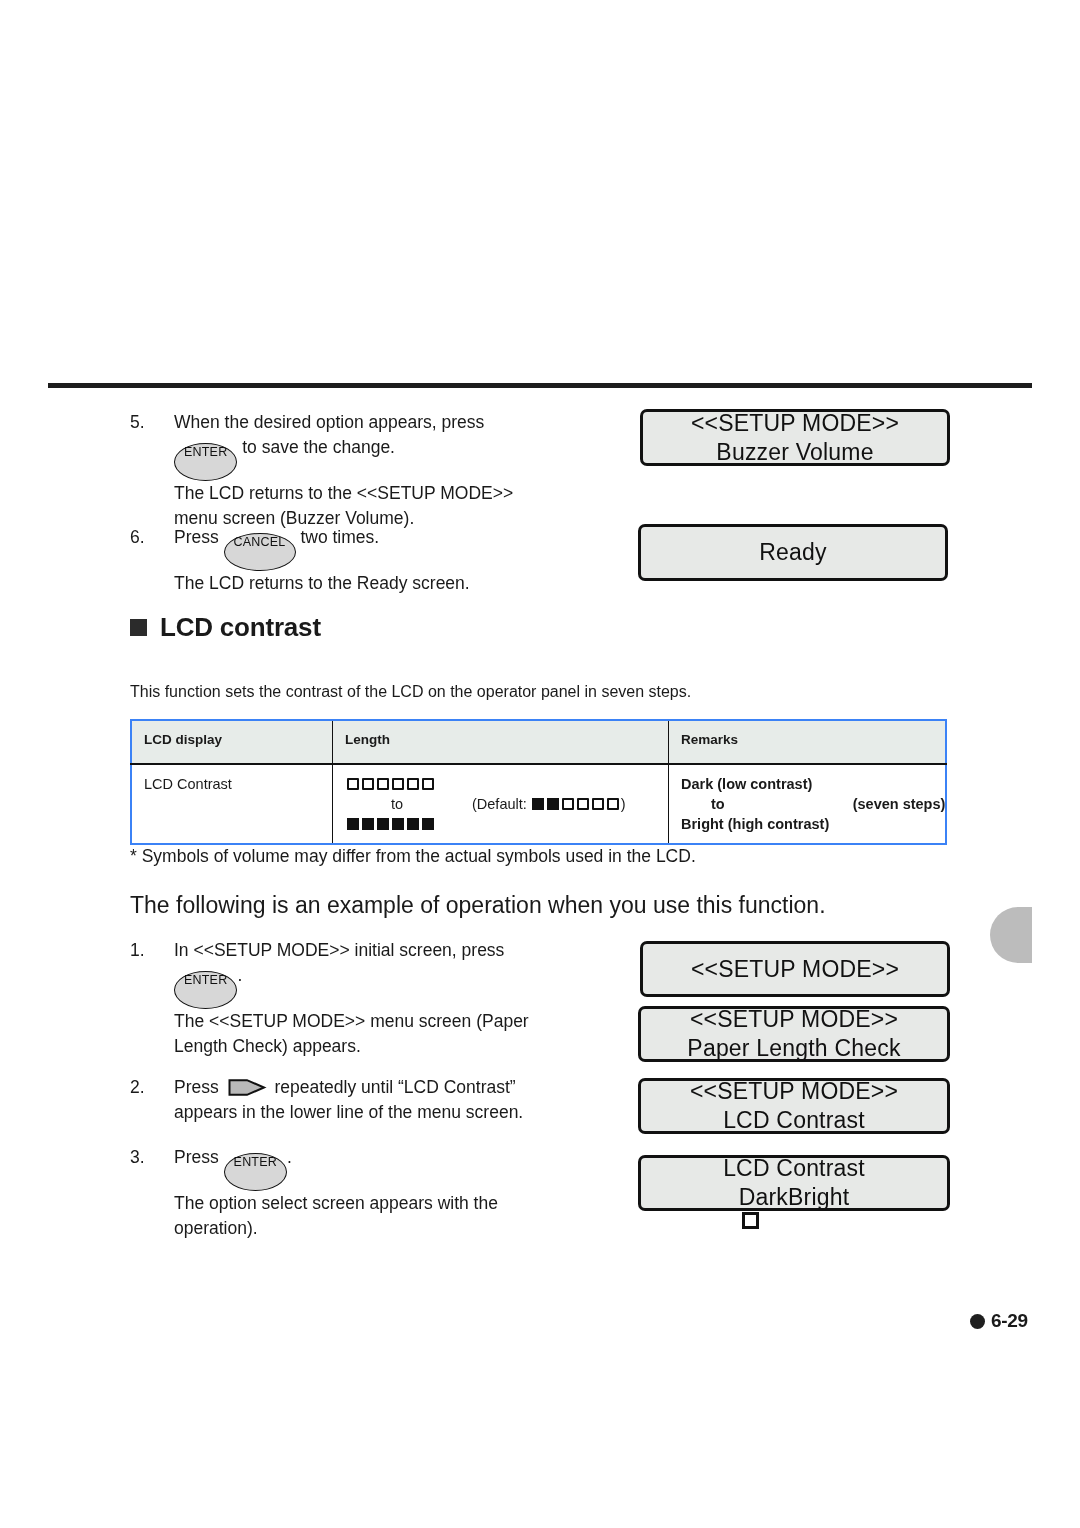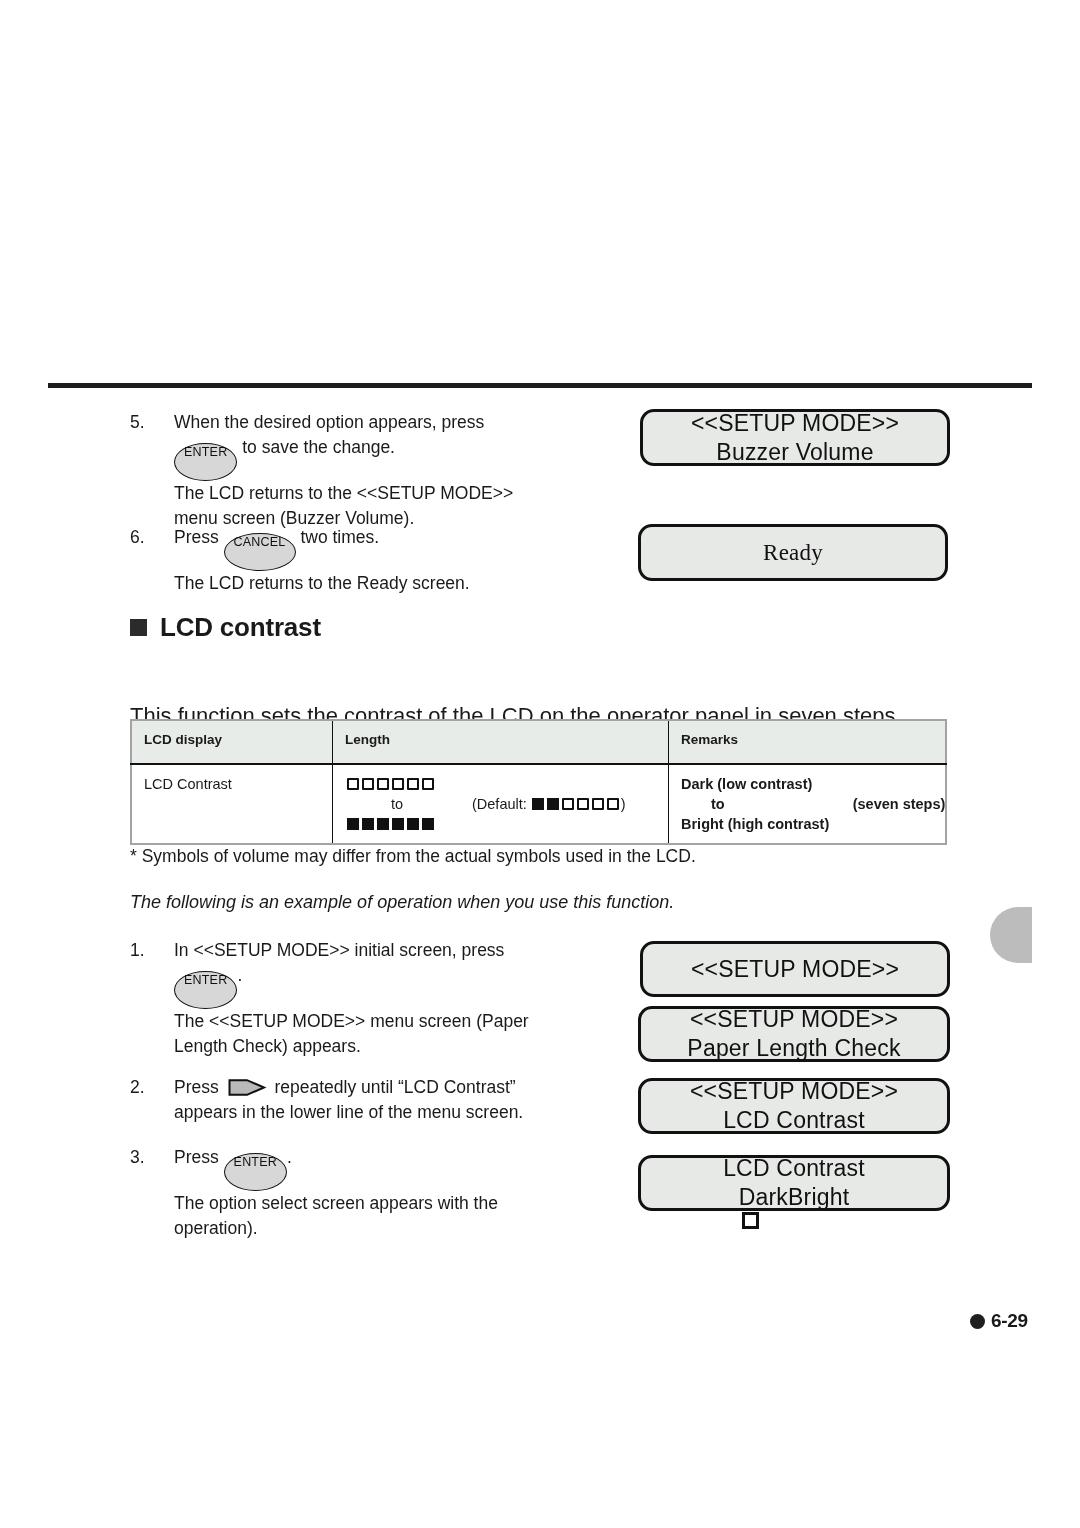--- a/index.html
+++ b/index.html
@@ -115,47 +115,46 @@
     width: 17px;
     height: 17px;
     background: #2b2b2b;
     margin-right: 13px;
     display: inline-block;
   }
 
   .intro-text {
     position: absolute;
     left: 130px;
-    top: 703px;
-    font-size: 22px;
+    top: 683px;
+    font-size: 16px;
   }
 
   .footnote {
     position: absolute;
     left: 130px;
     top: 846px;
     font-size: 17.5px;
   }
   .followup {
     position: absolute;
     left: 130px;
     top: 892px;
-    font-size: 18px;
-    font-style: italic;
+    font-size: 23px;
   }
 
   
   .spec-table {
     position: absolute;
     left: 130px;
     top: 719px;
     width: 817px;
     border-collapse: collapse;
     table-layout: fixed;
-    border: 2px solid #a3a3a3;
+    border: 2px solid #3b82f6;
     padding-left: 28px;
   }
   .spec-table th, .spec-table td {
     border-left: 1.6px solid #111;
     border-right: 1.6px solid #111;
     text-align: left;
     vertical-align: top;
     padding: 9px 11px 9px 12px;
     font-size: 13.5px;
     line-height: 19px;
@@ -187,21 +186,21 @@
   }
   .rem-line { white-space: nowrap; }
   .rem-to { padding-left: 30px; }
   .rem-steps { display: inline-block; padding-left: 128px; }
 
   
   .lcd {
     position: absolute;
     background: #e7e9e7;
     border: 3.2px solid #111;
-    border-radius: 14px;
+    border-radius: 7px;
     box-sizing: border-box;
     display: flex;
     flex-direction: column;
     align-items: center;
     justify-content: center;
     font-size: 23px;
     line-height: 29px;
     color: #111;
     letter-spacing: 0.2px;
     text-align: center;
@@ -252,21 +251,21 @@
       <p><span>Press </span><span class="key">CANCEL</span><span> two times.</span></p>
       <p>The LCD returns to the Ready screen.</p>
     </div>
   </div>
 
   <div class="lcd" style="left:640px; top:409px; width:310px; height:57px;">
     <div>&lt;&lt;SETUP MODE&gt;&gt;</div>
     <div class="line2">Buzzer Volume</div>
   </div>
 
-  <div class="lcd" style="left:638px; top:524px; width:310px; height:57px;font-family:Liberation Serif, serif;">
+  <div class="lcd" style="left:638px; top:524px; width:310px; height:57px;">
     <div>Ready</div>
   </div>
 
   <div class="section-head">
     <span class="bullet"></span>
     <span>LCD contrast</span>
   </div>
 
   <div class="intro-text">This function sets the contrast of the LCD on the operator panel in seven steps.</div>
 

